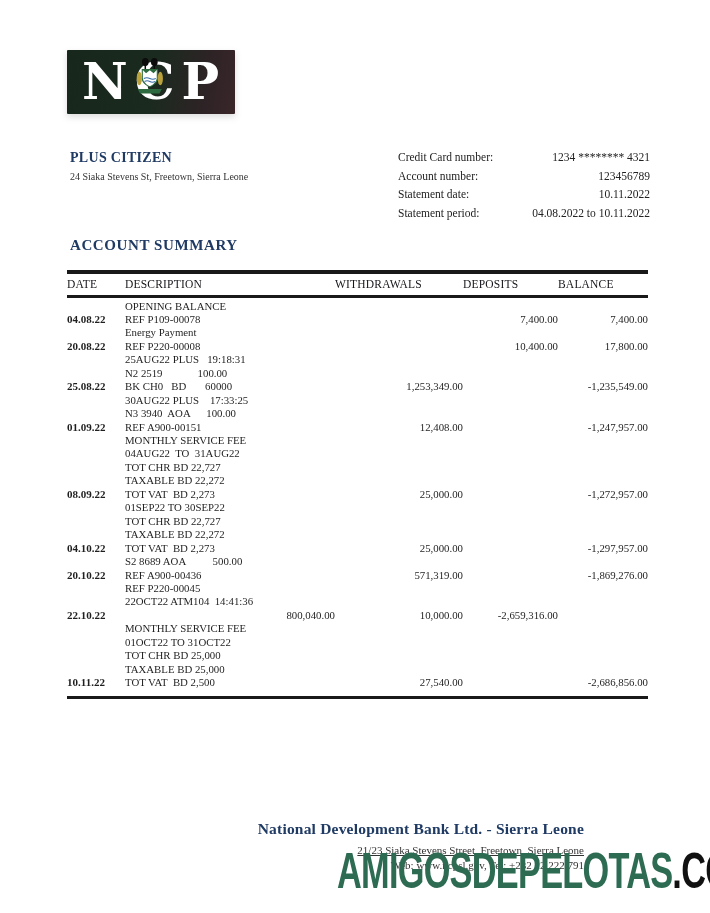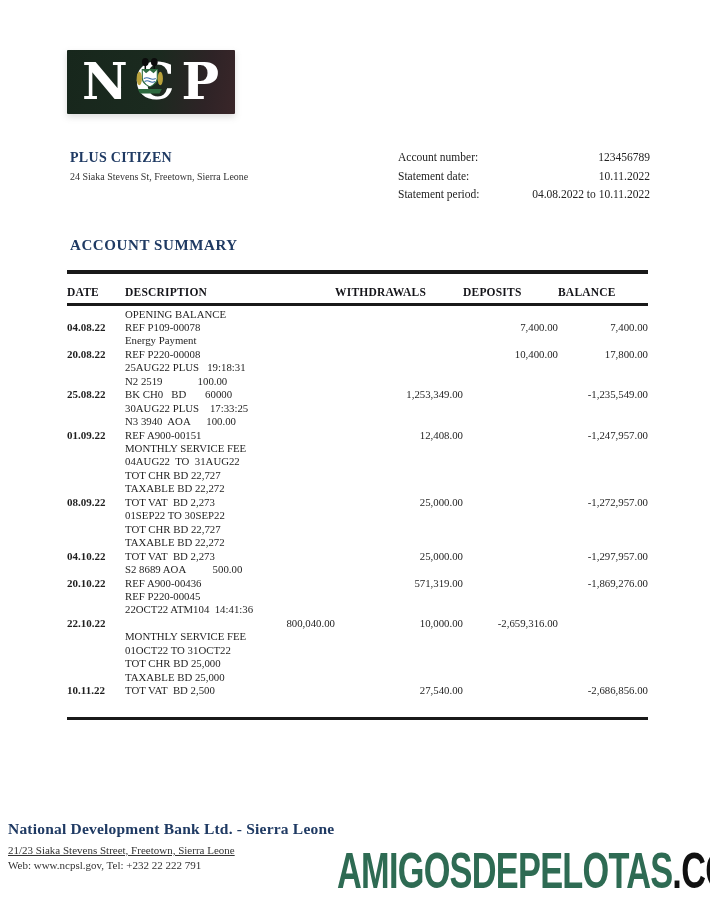--- a/index.html
+++ b/index.html
@@ -35,34 +35,34 @@
   .summary-title {
     position:absolute; left:70px; top:237px;
     color:#1f3a63; font-weight:bold; font-size:15px; letter-spacing:.6px;
   }
   
   .stmt-table { position:absolute; left:67px; top:270px; width:581px; }
   .rule-thick { height:3.5px; background:#191919; }
   .rule-med   { height:3px;   background:#191919; }
   .thead {
     display:grid; grid-template-columns:58px 210px 128px 95px 90px;
-    padding:12px 0 5px 0; font-weight:bold; font-size:11.5px; color:#15151a;
+    padding:4px 0 5px 0; font-weight:normal; font-size:11.5px; color:#15151a;
     letter-spacing:.2px;
   }
   .thead .h-w, .thead .h-d, .thead .h-b { text-align:left; }
-  .tbody { padding-top:2px; padding-bottom:19px; }
+  .tbody { padding-top:2px; padding-bottom:6px; }
   .trow {
     display:grid; grid-template-columns:58px 210px 128px 95px 90px;
     line-height:13.45px; font-size:10.8px; color:#1f1f1f;
   }
   .trow .date { font-weight:bold; font-size:11px; }
   .trow .desc { white-space:pre; overflow:hidden; }
   .trow .num  { text-align:right; white-space:nowrap; }
   
-  .footer { position:absolute; left:8px; top:820px; width:570px; text-align:left; }
+  .footer { position:absolute; left:14px; top:820px; width:570px; text-align:right; }
   .footer-bank { color:#1f3a63; font-weight:bold; font-size:15.5px; letter-spacing:.2px; }
   .footer-address { color:#333; font-size:11px; margin-top:6px;text-decoration:underline; }
   .footer-contact { color:#333; font-size:11px; margin-top:3px; }
   
   .watermark {
     position:absolute; left:337px; top:840px; white-space:nowrap;
     font-family:"Liberation Sans", sans-serif; font-weight:bold; font-size:47px;
     letter-spacing:-1px; transform:scale(.73,1.08); transform-origin:left top;
     z-index:10;
   }
@@ -92,20 +92,24 @@
       </svg>
     </span>
   </div>
 
   <div class="customer">
     <div class="customer-name">PLUS CITIZEN</div>
     <div class="customer-address">24 Siaka Stevens St, Freetown, Sierra Leone</div>
   </div>
 
   <div class="acct-info">
+    <div class="acct-row">
+      <span class="l">Credit Card number:</span>
+      <span class="v">1234 ******** 4321</span>
+    </div>
 
     <div class="acct-row">
       <span class="l">Account number:</span>
       <span class="v">123456789</span>
     </div>
 
     <div class="acct-row">
       <span class="l">Statement date:</span>
       <span class="v">10.11.2022</span>
     </div>

